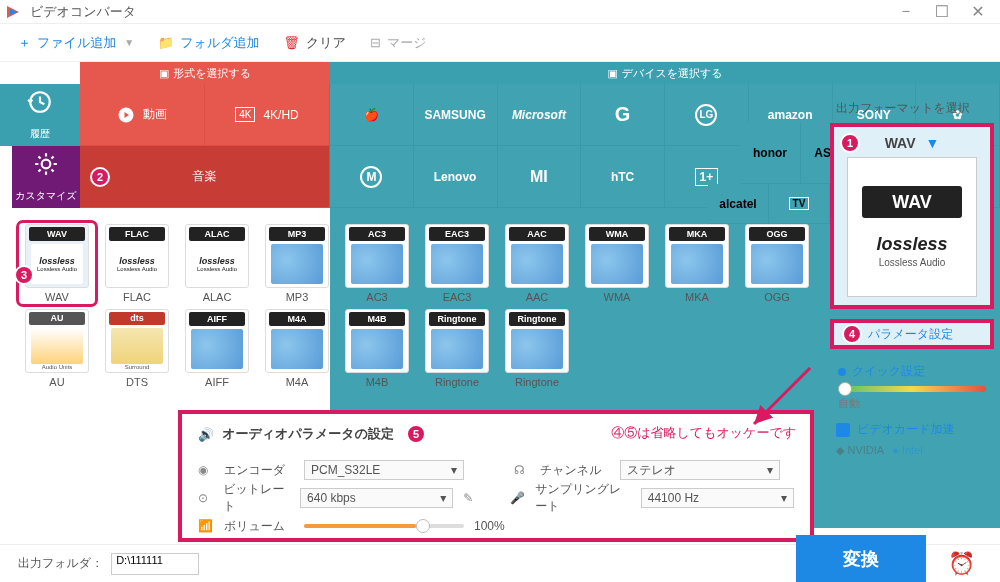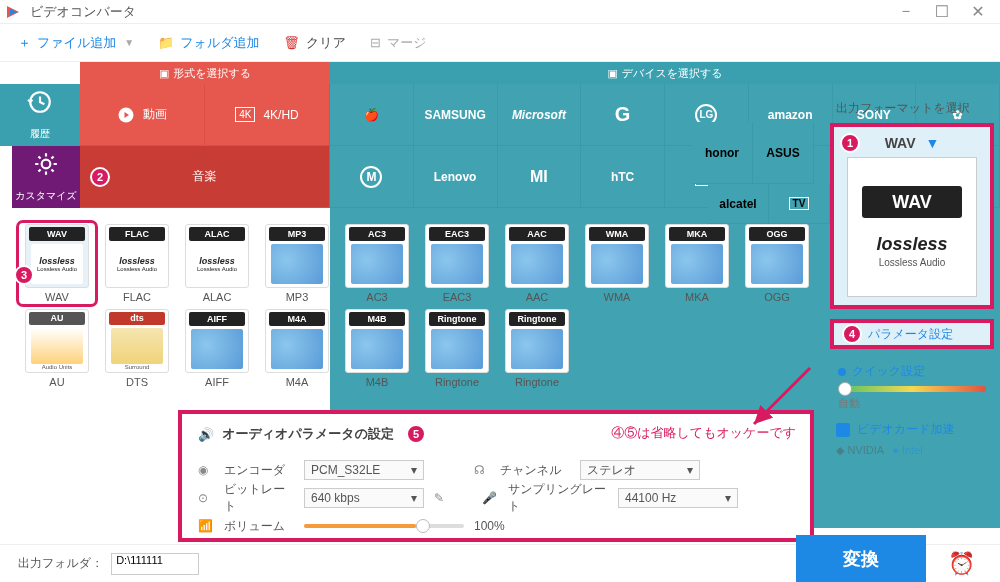--- a/index.html
+++ b/index.html
@@ -50,21 +50,21 @@
 .fcard .badge { position: absolute; left: -6px; bottom: 18px; width: 20px; height: 20px; border-radius: 50%; background: #d81b60; border: 2px solid #fff; color: #fff; font-size: 11px; font-weight: bold; display: flex; align-items: center; justify-content: center; z-index: 2; }
 .fcard.sel { outline: 3px solid #d81b60; outline-offset: 1px; border-radius: 3px; }
 
 .ppanel { position: absolute; left: 178px; top: 410px; width: 636px; height: 132px; border: 4px solid #d81b60; background: #fff; padding: 10px 16px; }
 .ppanel .hdr { display: flex; align-items: center; gap: 8px; font-size: 13px; font-weight: bold; color: #444; margin-bottom: 12px; }
 .ppanel .hdr .badge { width: 20px; height: 20px; border-radius: 50%; background: #d81b60; border: 2px solid #fff; color: #fff; font-size: 11px; font-weight: bold; display: flex; align-items: center; justify-content: center; margin-left: 4px; }
 .ppanel .note { position: absolute; right: 14px; top: 10px; color: #d81b60; font-size: 13px; }
 .ppanel .prow { display: flex; align-items: center; gap: 10px; height: 28px; font-size: 12px; color: #555; }
 .ppanel .prow .ic { width: 16px; color: #888; }
 .ppanel .prow .lab { width: 70px; }
-.ppanel .prow .sel { width: 120px; height: 20px; border: 1px solid #ccc; padding: 0 6px; display: flex; align-items: center; justify-content: space-between; background: #fafafa; }
+.ppanel .prow .sel { width: 160px; height: 20px; border: 1px solid #ccc; padding: 0 6px; display: flex; align-items: center; justify-content: space-between; background: #fafafa; }
 .ppanel .prow .gap { width: 30px; }
 .ppanel .prow .slider { width: 160px; height: 4px; background: #ddd; border-radius: 2px; position: relative; }
 .ppanel .prow .slider::before { content: ""; position: absolute; left: 0; width: 70%; height: 4px; background: #f79a3a; border-radius: 2px; }
 .ppanel .prow .slider::after { content: ""; position: absolute; left: 70%; top: -5px; width: 12px; height: 12px; border-radius: 50%; background: #fff; border: 1px solid #bbb; }
 .ppanel .edit { width: 14px; color: #888; }
 
 .sidebar { position: absolute; right: 6px; top: 100px; width: 164px; }
 .sidebar .sh { font-size: 12px; color: #555; margin: 0 0 6px 6px; }
 .fmtbox { border: 4px solid #d81b60; background: #dff0f8; padding: 8px; position: relative; }
 .fmtbox .badge { position: absolute; left: 6px; top: 6px; width: 20px; height: 20px; border-radius: 50%; background: #d81b60; border: 2px solid #fff; color: #fff; font-size: 11px; font-weight: bold; display: flex; align-items: center; justify-content: center; }
@@ -212,21 +212,21 @@
     <div class="brandcell">hTC</div>
     <div class="brandcell">
         <span style="border:1.5px solid #fff;padding:1px 4px;">1+</span>
       </div>
     <div class="brandcell">NOKIA</div>
     <div class="brandcell">BLU</div>
     <div class="brandcell">ZTE</div>
   </div>
 </div>
 
-<div style="position:absolute;left:692px;top:122px;height:62px;width:122px;display:flex;background:#41a3b2;">
+<div style="position:absolute;left:740px;top:122px;height:62px;width:122px;display:flex;background:#41a3b2;">
   <div class="brandcell" style="flex:1;border-right:1px solid #3a9aa8;">honor</div>
   <div class="brandcell" style="flex:1">ASUS</div>
 </div>
 <div style="position:absolute;left:708px;top:184px;height:40px;width:122px;display:flex;background:#41a3b2;">
   <div class="brandcell" style="flex:1;border-right:1px solid #3a9aa8;">alcatel</div>
   <div class="brandcell" style="flex:1">
       <span style="border:1.5px solid #fff;padding:0 3px;font-size:10px;">TV</span>
     </div>
 </div>
 

